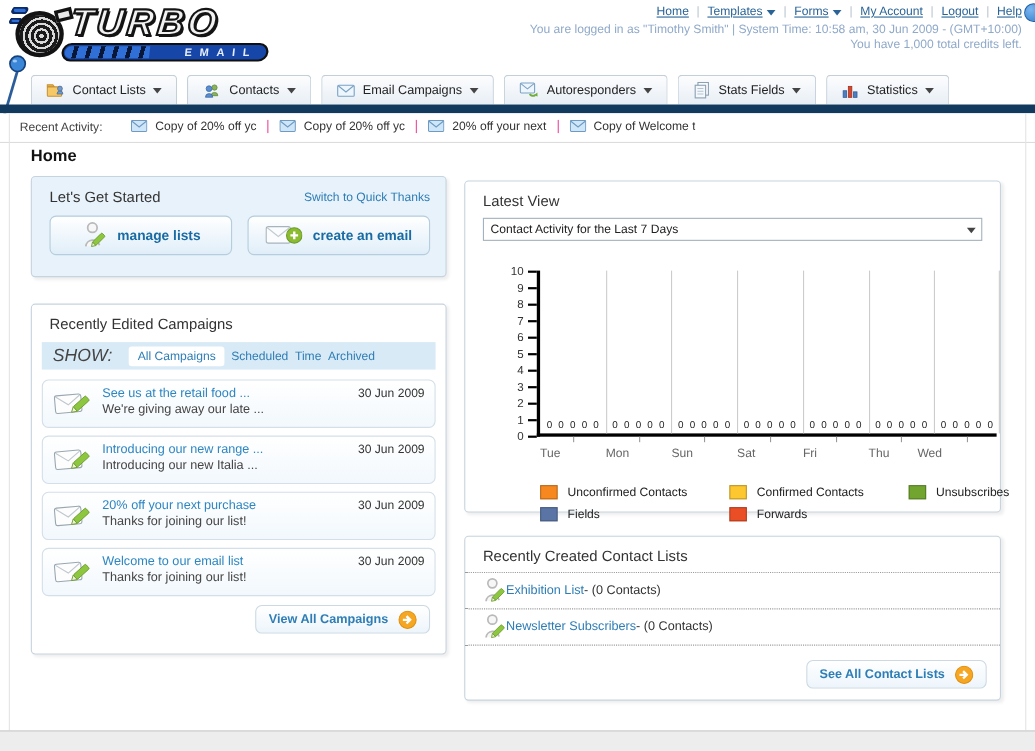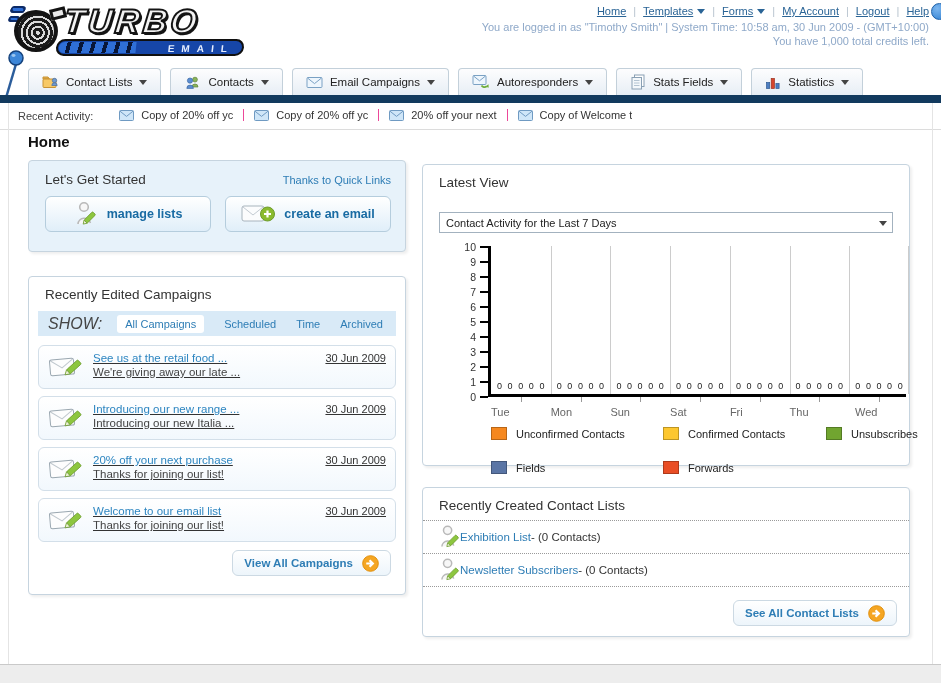--- a/index.html
+++ b/index.html
@@ -61,47 +61,47 @@
   .gs-btn { flex:1; height:36px; display:flex; align-items:center; justify-content:center; gap:9px;
     background:linear-gradient(#ffffff,#e0eef9); border:1px solid #b5cddd; border-radius:6px;
     color:#196ba3; font-weight:bold; font-size:12.5px; cursor:pointer; }
   
   .campaigns { top:276px; left:28px; width:378px; height:319px; }
   .campaigns .panel-title { padding:10px 16px 9px; }
   .showbar { margin:0 9px; height:25px; background:#d9eaf7; display:flex; align-items:center; gap:15px; padding:0 10px; }
   .show-label { font-size:16px; color:#444;font-style:italic; }
   .filter { color:#2e7db5; font-size:11px; cursor:pointer; }
   .filter.active { background:#fff; padding:3px 8px; border-radius:3px; }
-  .card-list { padding:9px 9px 0;text-decoration:underline; }
+  .card-list { padding:9px 9px 0; }
   .card { position:relative; display:flex; align-items:flex-start; gap:9px; min-height:44px; margin-bottom:7px;
     padding:6px 9px; border:1px solid #d3dfe9; border-radius:6px; background:linear-gradient(#ffffff,#f2f8fd); cursor:pointer; }
   .card-title { color:#2e86c1; font-size:11.5px; cursor:pointer; }
   .card-sub { color:#444; font-size:11.5px; margin-top:2px; }
   .card-date { margin-left:auto; color:#333; font-size:11px; white-space:nowrap; }
   .pill-btn { position:absolute; display:inline-flex; align-items:center; gap:9px; height:26px; padding:0 11px;
     background:linear-gradient(#ffffff,#edf5fb); border:1px solid #ccd9e3; border-radius:6px;
     color:#2e7db5; font-weight:bold; font-size:11.5px; cursor:pointer; }
   .view-all { bottom:18px; right:14px; }
   
   .stats { top:164px; left:422px; width:488px; height:302px; }
   .stats .panel-title { padding:10px 16px 8px; }
-  .fake-select { position:relative; margin:14px 16px; height:21px; border:1px solid #a3b2bf; background:#fff;
+  .fake-select { position:relative; margin:0 16px; height:21px; border:1px solid #a3b2bf; background:#fff;
     display:flex; align-items:center; padding:0 0 0 6px; font-size:11px; color:#222; cursor:pointer; }
   .fake-select .sel-arrow { position:absolute; right:5px; top:8px; width:0; height:0;
     border-left:4px solid transparent; border-right:4px solid transparent; border-top:5px solid #444; }
   .plot { position:absolute; left:65px; top:81px; width:418px; height:151px;
     border-left:3px solid #000; border-bottom:3px solid #000; }
   .gridline { position:absolute; top:0; width:1px; height:100%; background:#ccc; }
   .ytick { position:absolute; left:-11px; width:8px; height:2px; background:#000; }
   .ylab { position:absolute; left:-41px; width:26px; text-align:right; font-size:10.5px; color:#333; }
   .zero { position:absolute; bottom:3px; width:9px; text-align:center; font-size:9px; color:#222; }
   .xtick { position:absolute; top:151px; width:1px; height:5px; background:#999; }
   .xlab { position:absolute; top:160px; text-align:left; font-size:11px; color:#666; }
-  .legend { position:absolute; left:68px; top:262px; width:404px; display:grid;
-    grid-template-columns:172px 163px 1fr; row-gap:21px; }
+  .legend { position:absolute; left:68px; top:276px; width:404px; display:grid;
+    grid-template-columns:172px 163px 1fr; row-gap:7px; }
   .leg-item { display:flex; align-items:center; gap:9px; font-size:11px; color:#222; }
   .swatch { width:16px; height:13px; border:1px solid rgba(0,0,0,.25); }
   
   .contact-lists { top:487px; left:422px; width:488px; height:150px; }
   .contact-lists .panel-title { padding:10px 16px 7px; }
   .cl-rows { border-top:1px dotted #9a9a9a; }
   .cl-row { display:flex; align-items:center; padding:3px 16px; height:33px; border-bottom:1px dotted #9a9a9a; }
   .cl-link { color:#2e7db5; font-size:11.5px; cursor:pointer; }
   .cl-detail { color:#333; font-size:11.5px; }
   .see-all { bottom:10px; right:12px; }
@@ -233,21 +233,21 @@
       </span></span>
 </div>
 
 <div class="side-frame"></div>
 
 <div class="page-title">Home</div>
 
 <div class="panel get-started">
   <div class="gs-head">
     <span class="panel-title">Let's Get Started</span>
-    <span class="quick-link">Thanks to Quick Links</span>
+    <span class="quick-link">Switch to Quick Thanks</span>
   </div>
   <div class="gs-btns">
     <div class="gs-btn">
       <svg width="24" height="26" viewBox="0 0 22 26">
         <circle cx="9" cy="6" r="4.3" fill="#f7f7f7" stroke="#b9b9b9" stroke-width="1.6"></circle>
         <path d="M3 23 a6.3 6.3 0 0 1 12.4 -1" fill="#f7f7f7" stroke="#b9b9b9" stroke-width="1.6"></path>
         <g transform="rotate(-45 14 17)">
           <rect x="9" y="15" width="12" height="4.4" rx="1" fill="#8dc63f" stroke="#6d9c2d" stroke-width=".8"></rect>
           <path d="M9 15 l-3.4 2.2 3.4 2.2z" fill="#eef2da" stroke="#6d9c2d" stroke-width=".8"></path>
         </g>
@@ -263,21 +263,21 @@
       </svg>
       <span>create an email</span>
     </div>
   </div>
 </div>
 
 <div class="panel campaigns">
   <div class="panel-title">Recently Edited Campaigns</div>
   <div class="showbar">
     <span class="show-label">SHOW:</span>
-    <span id="filters" style="display:flex;gap:20px;align-items:center;">
+    <span id="filters" style="display:flex;gap:6px;align-items:center;">
         <span class="filter active">All Campaigns</span>
         <span class="filter">Scheduled</span>
         <span class="filter">Time</span>
         <span class="filter">Archived</span>
       </span>
   </div>
   <div class="card-list" id="campaign-list">
       <div class="card">
         <svg width="36" height="30" viewBox="0 0 36 30">
           <g transform="rotate(-5 14 15)">
@@ -433,21 +433,21 @@
       <span class="zero" style="left:334.4px">0</span>
       <span class="zero" style="left:345.0px">0</span>
       <div class="xtick" style="left:328.4px"></div>
       <div class="xlab" style="left:298.6px;width:59.7px">Thu</div>
       <span class="zero" style="left:362.3px">0</span>
       <span class="zero" style="left:372.9px">0</span>
       <span class="zero" style="left:383.5px">0</span>
       <span class="zero" style="left:394.1px">0</span>
       <span class="zero" style="left:404.7px">0</span>
       <div class="xtick" style="left:388.1px"></div>
-      <div class="xlab" style="left:364px;width:59.7px">Wed</div>
+      <div class="xlab" style="left:343px;width:59.7px">Wed</div>
     </div>
   <div class="legend" id="legend">
       <div class="leg-item">
         <span class="swatch" style="background:#f6881f"></span>
         <span>Unconfirmed Contacts</span>
       </div>
       <div class="leg-item">
         <span class="swatch" style="background:#fdc72f"></span>
         <span>Confirmed Contacts</span>
       </div>

